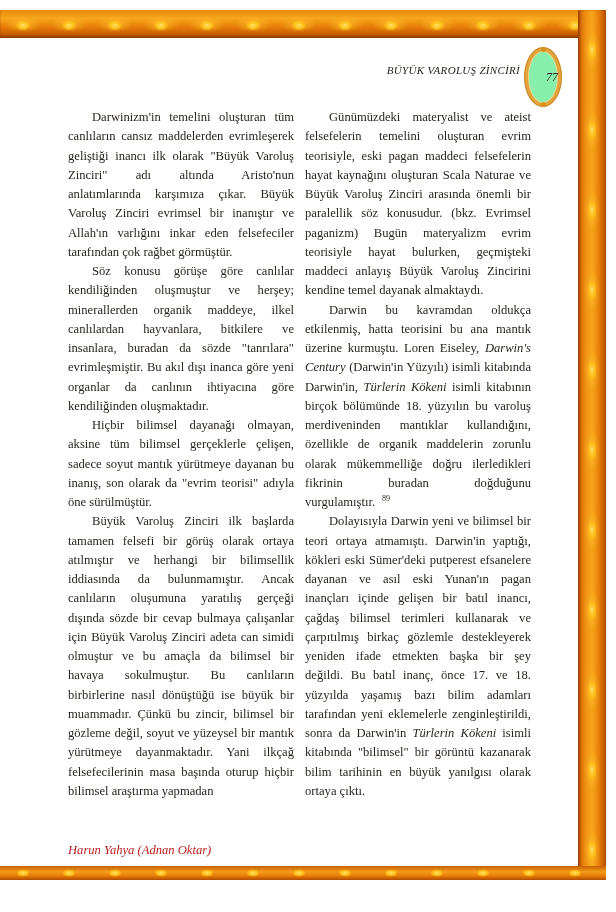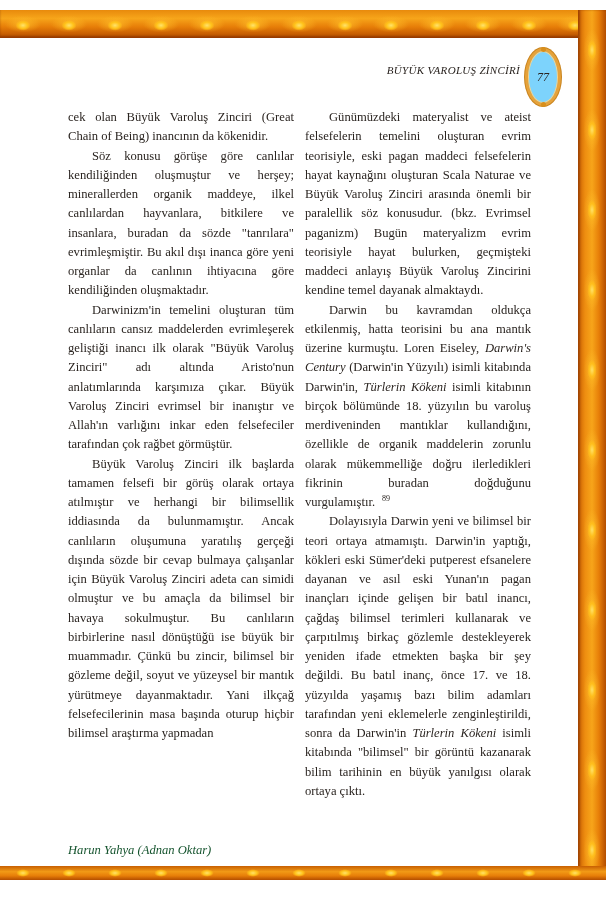--- a/index.html
+++ b/index.html
@@ -18,54 +18,54 @@
       linear-gradient(90deg,#c85f02 0%,#ee8d10 25%,#f7a51a 50%,#e77e08 75%,#b34d00 100%);
     box-shadow: inset 2px 0 2px rgba(120,40,0,0.5); }
   .frame-bottom { position:absolute; left:0; top:866px; width:606px; height:14px;
     background:
       radial-gradient(ellipse 9px 5px at 50% 50%, #ffe26a 0%, #ffc21a 45%, rgba(255,160,0,0) 75%) 0 0/46px 14px repeat-x,
       linear-gradient(180deg,#c85f02 0%,#f29a16 40%,#e77e08 70%,#b34d00 100%); }
 
   .running-head { position:absolute; right:96px; top:64px; font-style:italic; font-size:11px;
     letter-spacing:0.3px; color:#2a2420; white-space:nowrap; }
   .page-oval { position:absolute; left:525px; top:48px; width:30px; height:52px; border-radius:50%;
-    border:3px solid #e6a23a; box-shadow: 0 0 0 1px #f8d48c inset, 0 0 0 1px #c9841e; background:#7dd3fc;
-    display:flex; align-items:center; justify-content:center; }
+    border:3px solid #e6a23a; box-shadow: 0 0 0 1px #f8d48c inset, 0 0 0 1px #c9841e; background:#86efac;
+    display:flex; align-items:center; justify-content:flex-end; }
   .page-oval::before, .page-oval::after { content:""; position:absolute; left:50%; width:5px; height:5px;
     margin-left:-2.5px; border-radius:50%; background:#d88f1c; }
   .page-oval::before { top:-4px; } .page-oval::after { bottom:-4px; }
   .page-number { font-style:italic; font-size:12px; color:#2a2420; }
 
   .col { position:absolute; top:108px; width:226px; font-size:12.6px; line-height:19.25px;
     text-align:justify; color:#2a2420; }
   .col-left { left:68px; }
   .col-right { left:305px; }
   .col p { margin:0; }
   .col p.indent { text-indent:24px; }
   .col em { font-style:italic; }
   .col sup { font-size:8px; vertical-align:super; line-height:0;margin-left:7px; }
 
-  .footer-author { position:absolute; left:68px; top:843px; font-style:italic; font-size:12.6px; color:#14532d; }
+  .footer-author { position:absolute; left:68px; top:843px; font-style:italic; font-size:12.6px; color:#b91c1c; }
 </style>
 </head>
 <body>
 
 <div class="frame-top"></div>
 <div class="frame-right"></div>
 <div class="frame-bottom"></div>
 
 <div class="running-head">BÜYÜK VAROLUŞ ZİNCİRİ</div>
 <div class="page-oval">
   <span class="page-number">77</span>
 </div>
 
 <div class="col col-left">
-  <p>cek olan Büyük Varoluş Zinciri (Great Chain of Being) inancının da kökenidir.</p>
+  <p class="indent">Darwinizm'in temelini oluşturan tüm canlıların cansız maddelerden evrimleşerek geliştiği inancı ilk olarak "Büyük Varoluş Zinciri" adı altında Aristo'nun anlatımlarında karşımıza çıkar. Büyük Varoluş Zinciri evrimsel bir inanıştır ve Allah'ın varlığını inkar eden felsefeciler tarafından çok rağbet görmüştür.</p>
   <p class="indent">Söz konusu görüşe göre canlılar kendiliğinden oluşmuştur ve herşey; minerallerden organik maddeye, ilkel canlılardan hayvanlara, bitkilere ve insanlara, buradan da sözde "tanrılara" evrimleşmiştir. Bu akıl dışı inanca göre yeni organlar da canlının ihtiyacına göre kendiliğinden oluşmaktadır.</p>
-  <p class="indent">Darwinizm'in temelini oluşturan tüm canlıların cansız maddelerden evrimleşerek geliştiği inancı ilk olarak "Büyük Varoluş Zinciri" adı altında Aristo'nun anlatımlarında karşımıza çıkar. Büyük Varoluş Zinciri evrimsel bir inanıştır ve Allah'ın varlığını inkar eden felsefeciler tarafından çok rağbet görmüştür.</p>
+  <p class="indent">Hiçbir bilimsel dayanağı olmayan, aksine tüm bilimsel gerçeklerle çelişen, sadece soyut mantık yürütmeye dayanan bu inanış, son olarak da "evrim teorisi" adıyla öne sürülmüştür.</p>
   <p class="indent">Büyük Varoluş Zinciri ilk başlarda tamamen felsefi bir görüş olarak ortaya atılmıştır ve herhangi bir bilimsellik iddiasında da bulunmamıştır. Ancak canlıların oluşumuna yaratılış gerçeği dışında sözde bir cevap bulmaya çalışanlar için Büyük Varoluş Zinciri adeta can simidi olmuştur ve bu amaçla da bilimsel bir havaya sokulmuştur. Bu canlıların birbirlerine nasıl dönüştüğü ise büyük bir muammadır. Çünkü bu zincir, bilimsel bir gözleme değil, soyut ve yüzeysel bir mantık yürütmeye dayanmaktadır. Yani ilkçağ felsefecilerinin masa başında oturup hiçbir bilimsel araştırma yapmadan</p>
 </div>
 
 <div class="col col-right">
   <p class="indent">Günümüzdeki materyalist ve ateist felsefelerin temelini oluşturan evrim teorisiyle, eski pagan maddeci felsefelerin hayat kaynağını oluşturan Scala Naturae ve Büyük Varoluş Zinciri arasında önemli bir paralellik söz konusudur. (bkz. Evrimsel paganizm) Bugün materyalizm evrim teorisiyle hayat bulurken, geçmişteki maddeci anlayış Büyük Varoluş Zincirini kendine temel dayanak almaktaydı.</p>
   <p class="indent"><span>Darwin bu kavramdan oldukça etkilenmiş, hatta teorisini bu ana mantık üzerine kurmuştu. Loren Eiseley, </span><em>Darwin's Century</em><span> (Darwin'in Yüzyılı) isimli kitabında Darwin'in, </span><em>Türlerin Kökeni</em><span> isimli kitabının birçok bölümünde 18. yüzyılın bu varoluş merdiveninden mantıklar kullandığını, özellikle de organik maddelerin zorunlu olarak mükemmelliğe doğru ilerledikleri fikrinin buradan doğduğunu vurgulamıştır.</span><sup>89</sup></p>
   <p class="indent"><span>Dolayısıyla Darwin yeni ve bilimsel bir teori ortaya atmamıştı. Darwin'in yaptığı, kökleri eski Sümer'deki putperest efsanelere dayanan ve asıl eski Yunan'ın pagan inançları içinde gelişen bir batıl inancı, çağdaş bilimsel terimleri kullanarak ve çarpıtılmış birkaç gözlemle destekleyerek yeniden ifade etmekten başka bir şey değildi. Bu batıl inanç, önce 17. ve 18. yüzyılda yaşamış bazı bilim adamları tarafından yeni eklemelerle zenginleştirildi, sonra da Darwin'in </span><em>Türlerin Kökeni</em><span> isimli kitabında "bilimsel" bir görüntü kazanarak bilim tarihinin en büyük yanılgısı olarak ortaya çıktı.</span></p>
 </div>
 
 <div class="footer-author">Harun Yahya (Adnan Oktar)</div>

